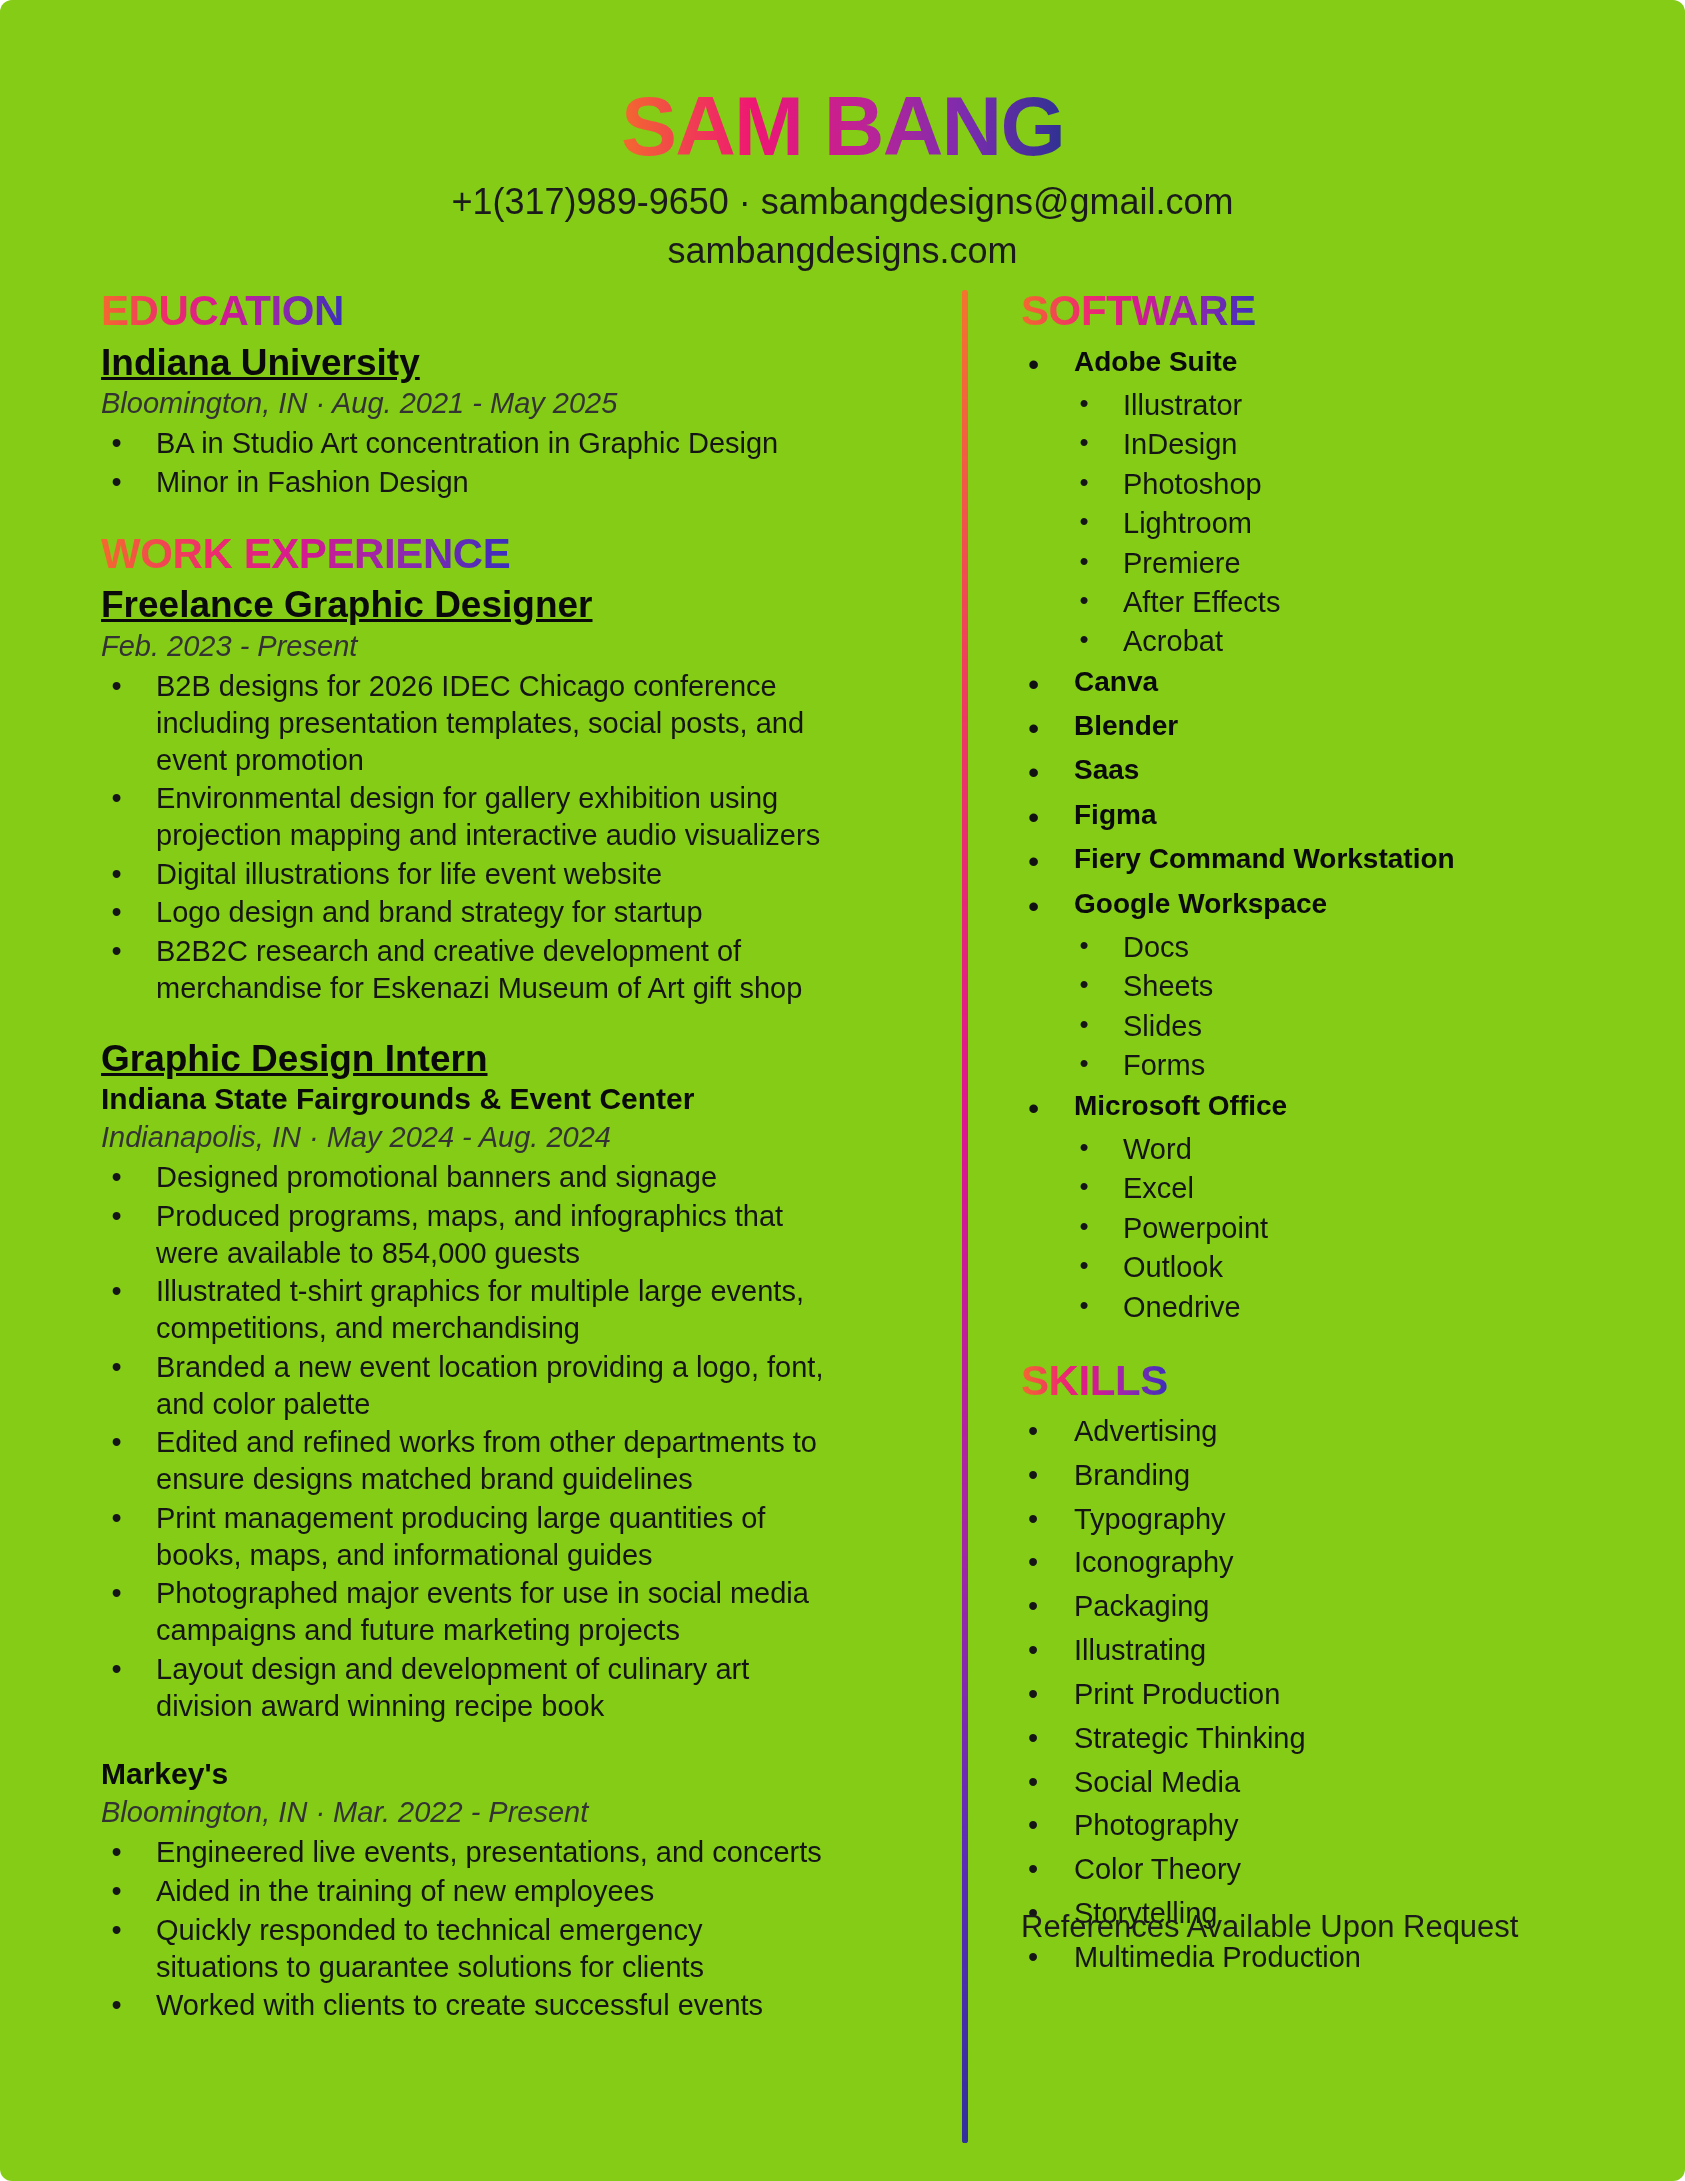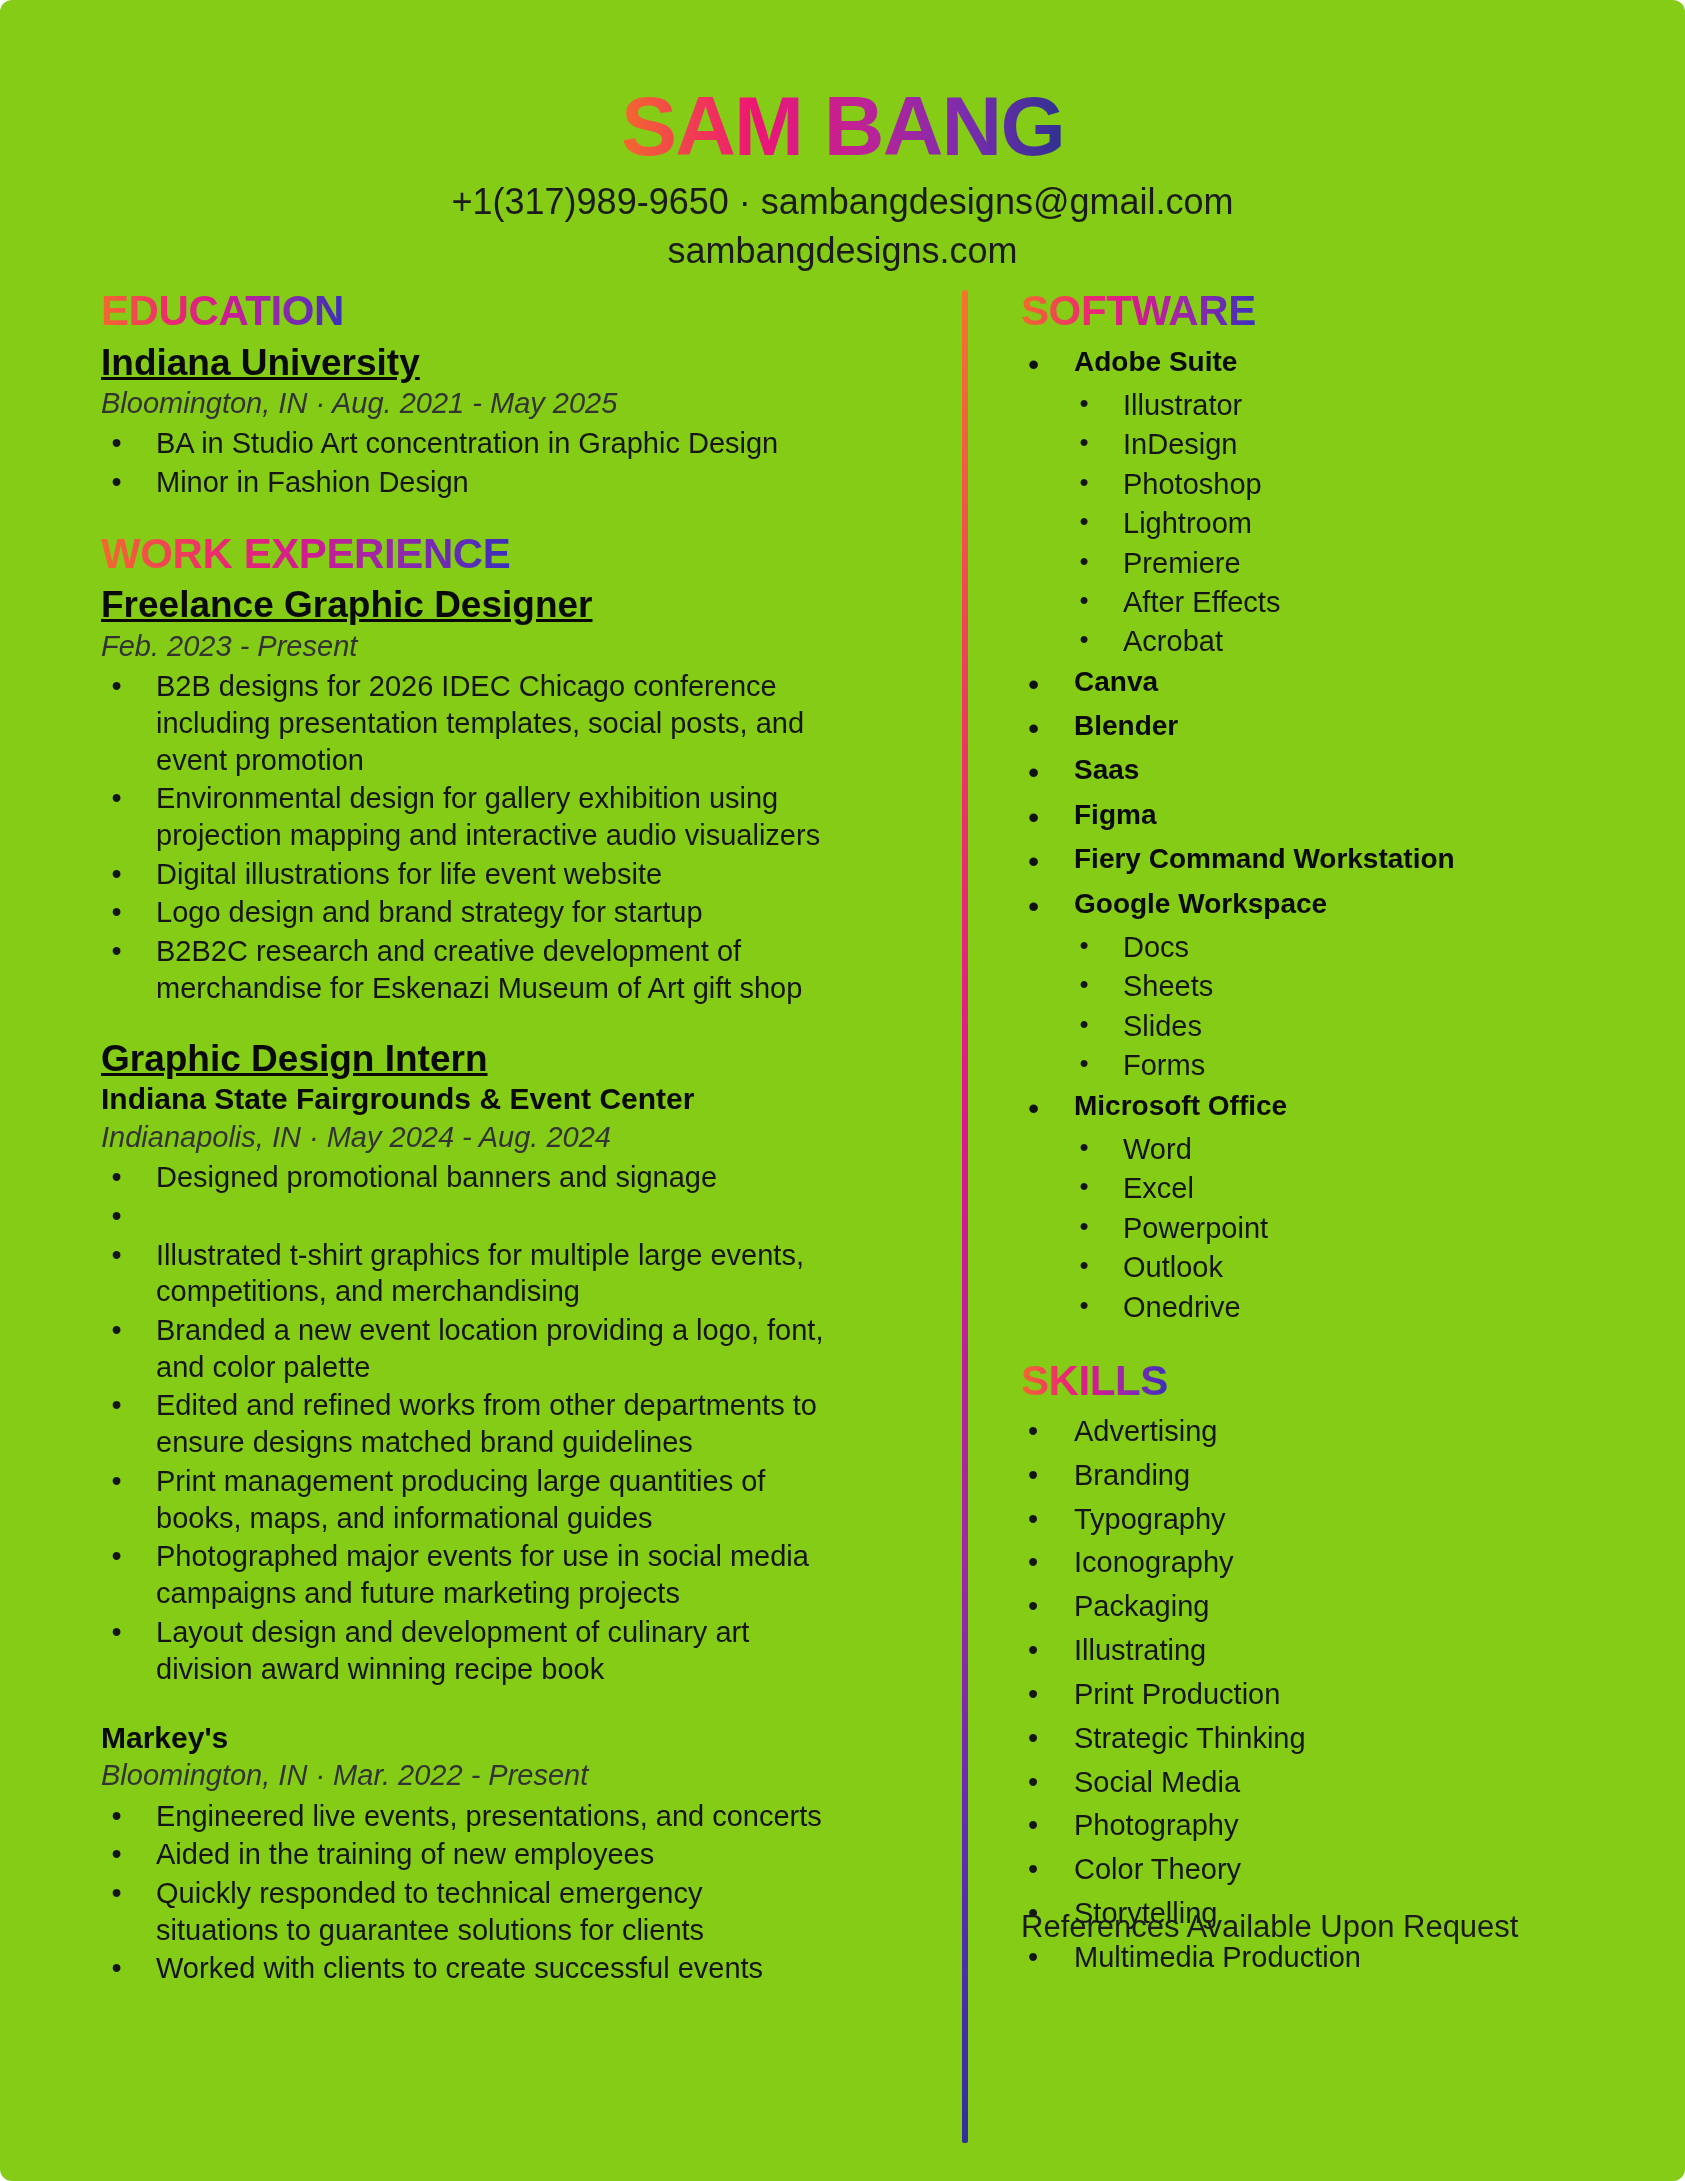--- a/index.html
+++ b/index.html
@@ -173,20 +173,22 @@
     <h3 class="entry-title">Graphic Design Intern</h3>
     <h4 class="entry-org">Indiana State Fairgrounds &amp; Event Center</h4>
     <p class="meta">Indianapolis, IN · May 2024 - Aug. 2024</p>
     <ul class="bullets">
               <li class="b">
                 <span class="dot">•</span>
                 <span class="txt">Designed promotional banners and signage</span>
               </li>
               <li class="b">
                 <span class="dot">•</span>
+                <span class="txt">Produced programs, maps, and infographics that
+were available to 854,000 guests</span>
               </li>
               <li class="b">
                 <span class="dot">•</span>
                 <span class="txt">Illustrated t-shirt graphics for multiple large events,
 competitions, and merchandising</span>
               </li>
               <li class="b">
                 <span class="dot">•</span>
                 <span class="txt">Branded a new event location providing a logo, font,
 and color palette</span>

